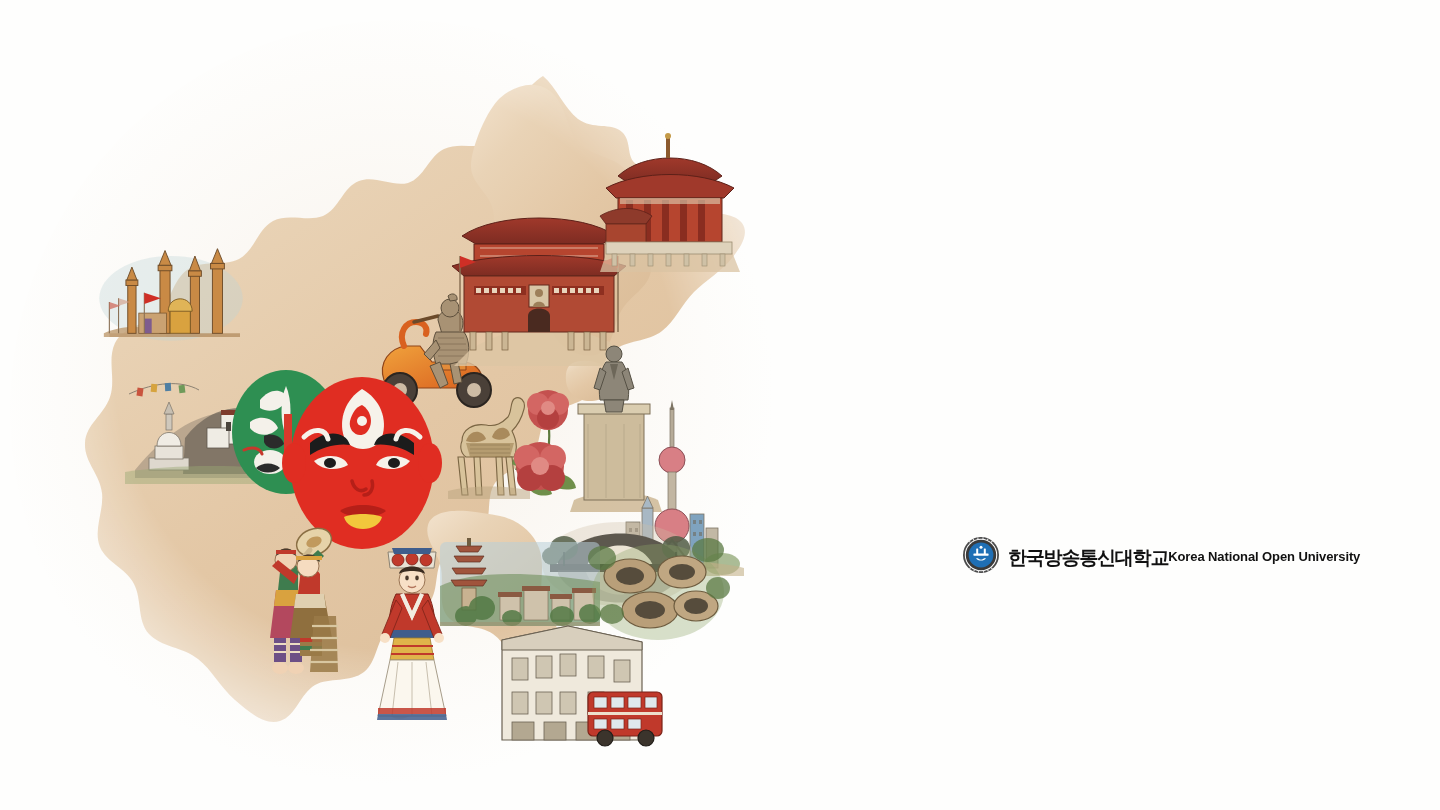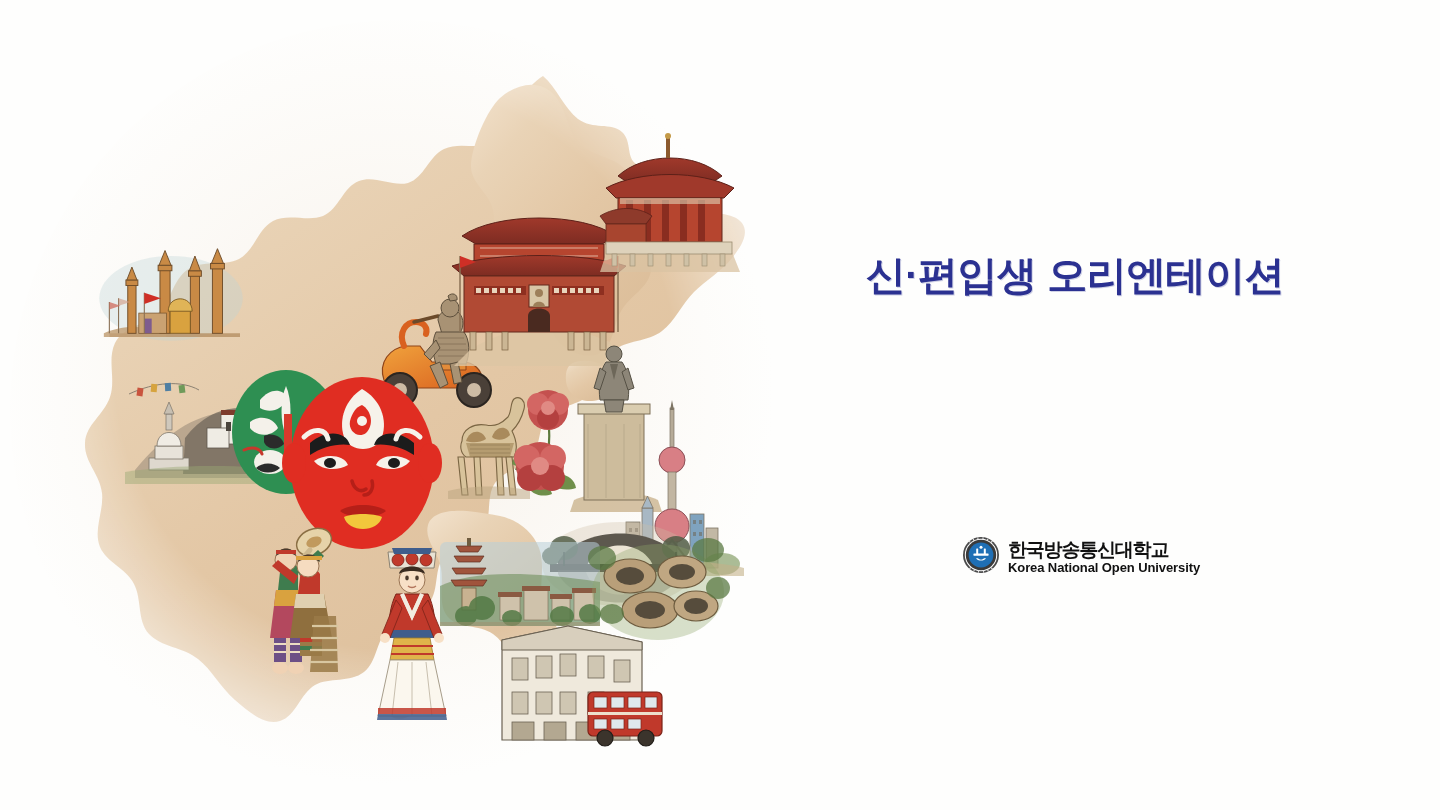--- a/index.html
+++ b/index.html
@@ -73,21 +73,21 @@
     position: absolute;
     left: 962px;
     top: 536px;
     display: flex;
     align-items: center;
     gap: 8px;
   }
   #logo-emblem { flex: 0 0 auto; }
   #logo-wordmark {
     display: flex;
-    flex-direction: column;
+    flex-direction: row;
     justify-content: center;
     line-height: 1;
   }
   #logo-name-ko {
     font-size: 19px;
     font-weight: bold;
     color: #111111;
     letter-spacing: -1.2px;
     white-space: nowrap;
   }
@@ -757,21 +757,20 @@
         <path d="M18 70 L4 104 L12 108 L24 78 Z" fill="#c0392b" stroke="#7b2318" stroke-width="0.8"></path>
         <path d="M50 70 L64 104 L56 108 L44 78 Z" fill="#c0392b" stroke="#7b2318" stroke-width="0.8"></path>
         <circle cx="7" cy="108" r="5" fill="#f7e0c6"></circle>
         <circle cx="61" cy="108" r="5" fill="#f7e0c6"></circle>
       </g>
 
     </svg>
   </div>
 
   <div id="text-col">
-    <div id="title-line-2" class="title-line">신·편입생 오리엔테이션</div>
   </div>
 
   <div id="logo">
     <span id="logo-emblem">
       <svg width="38" height="38" viewBox="0 0 38 38" xmlns="http://www.w3.org/2000/svg" aria-label="KNOU emblem">
         <circle cx="19" cy="19" r="18" fill="#4a4a4a"></circle>
         <circle cx="19" cy="19" r="16.2" fill="#ffffff"></circle>
         <circle cx="19" cy="19" r="15.2" fill="#3b3b3b"></circle>
         <circle cx="19" cy="19" r="12.4" fill="#1f6fb5"></circle>
         <g fill="#ffffff">

